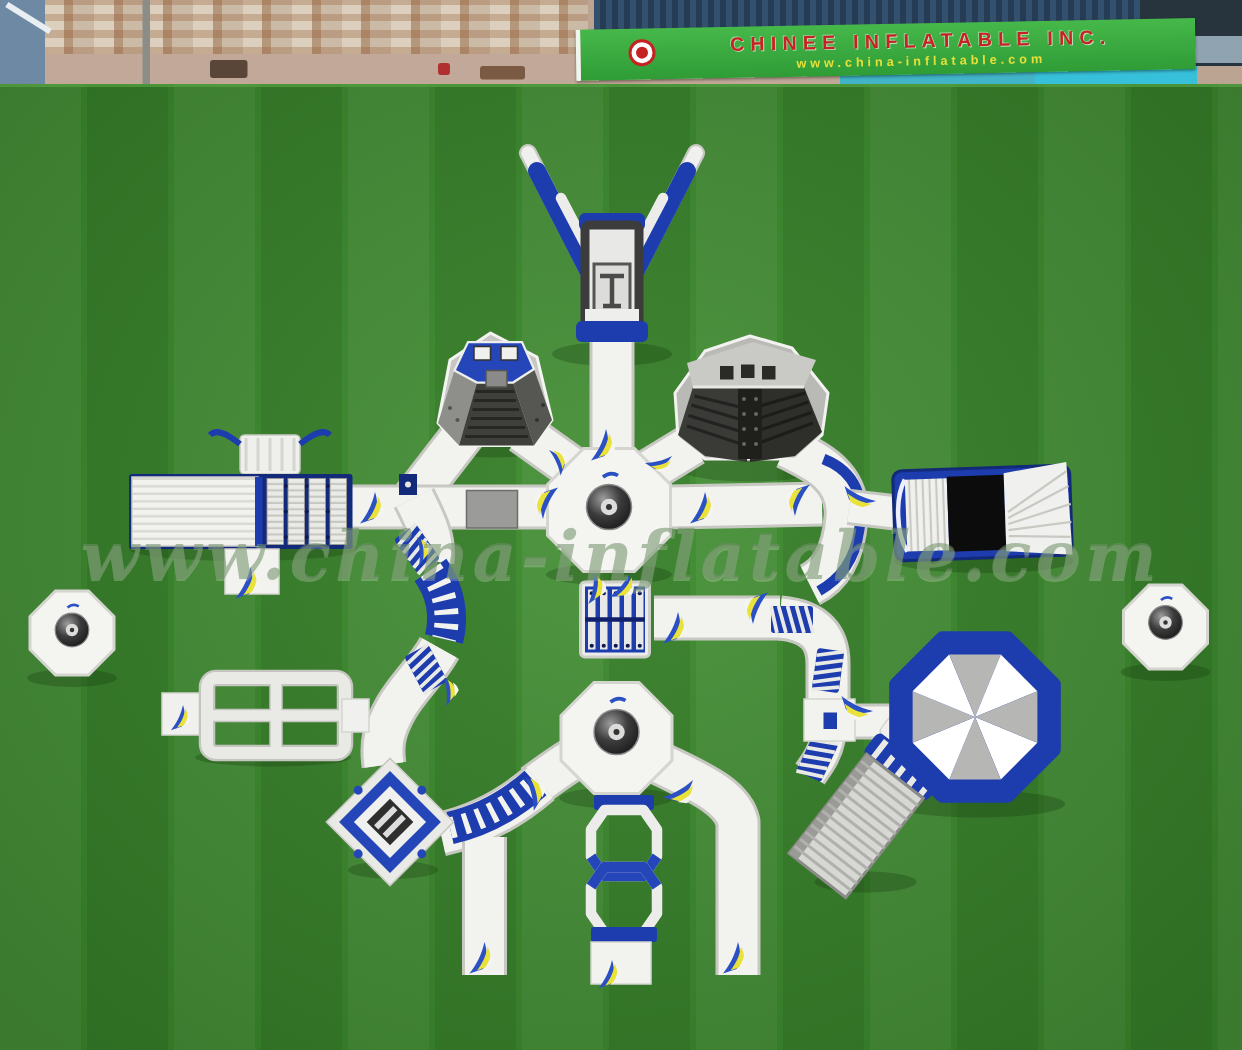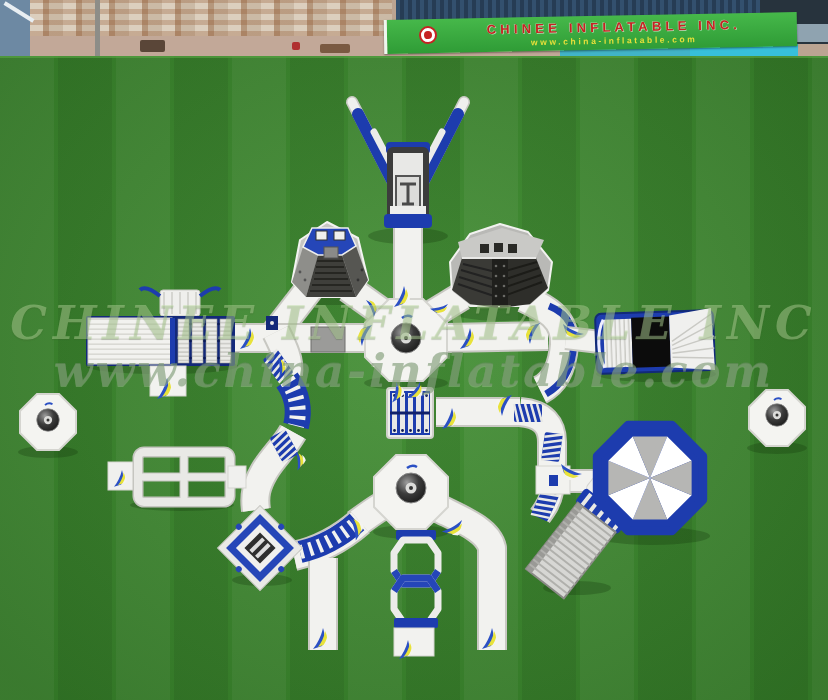--- a/index.html
+++ b/index.html
@@ -393,21 +393,20 @@
       <use href="#sail" transform="translate(408,640) scale(0.9)"></use>
       <use href="#sail" transform="translate(167,378)"></use>
       <use href="#sail" transform="translate(122,470) scale(0.8)"></use>
       <use href="#sail" transform="translate(584,334) rotate(90)"></use>
       <use href="#sail" transform="translate(582,474) rotate(90)"></use>
       <use href="#sail" transform="translate(278,358) rotate(-30) scale(0.8)"></use>
       <use href="#sail" transform="translate(296,452) rotate(-30) scale(0.8)"></use>
     </g>
   </svg>
 
-  <div class="watermark wm1">CHINEE INFLATABLE INC</div>
   <div class="watermark wm2">www.china-inflatable.com</div>
 
   <div class="photo-strip">
     <div class="rusty-roof"></div>
     <div class="yard"></div>
     <div class="blob" style="left:140px;top:40px;width:25px;height:12px;background:#5a4638;"></div>
     <div class="blob" style="left:320px;top:44px;width:30px;height:9px;background:#7a5a42;"></div>
     <div class="blob" style="left:292px;top:42px;width:8px;height:8px;background:#b03030;"></div>
     <div class="blob" style="left:487px;top:36px;width:10px;height:14px;background:#2a56c0;"></div>
     <div class="blob" style="left:499px;top:38px;width:8px;height:12px;background:#9ac832;"></div>

